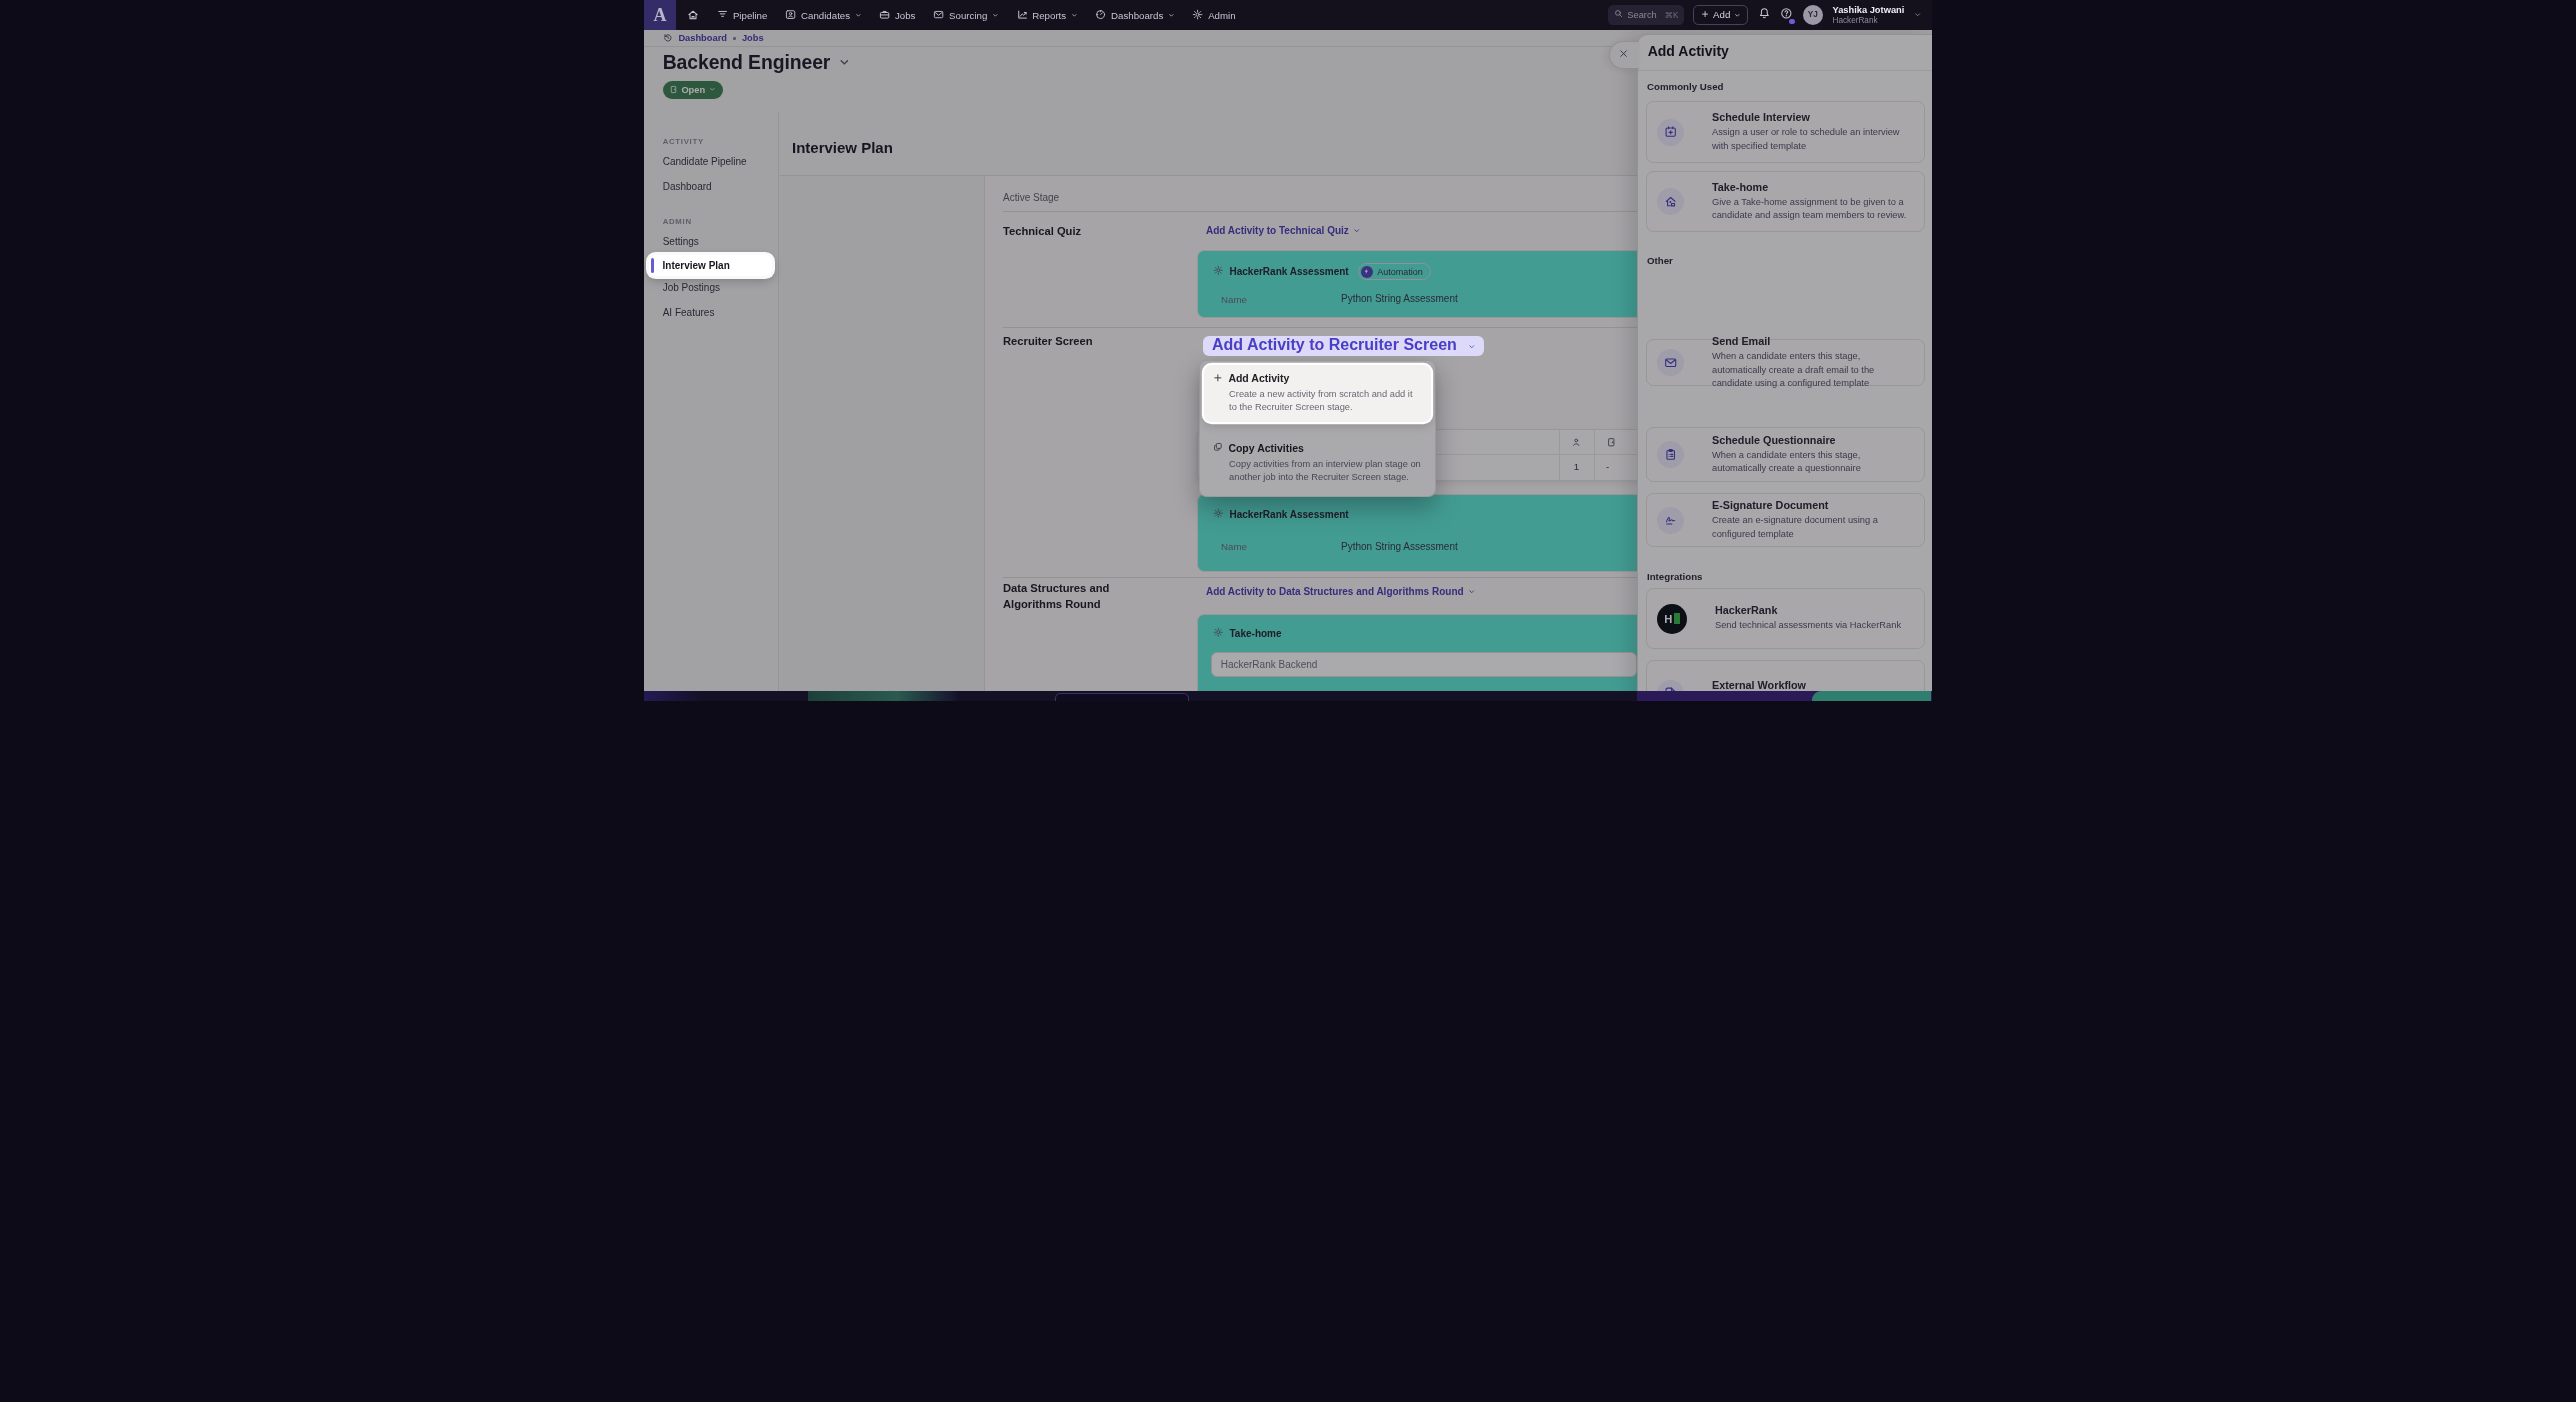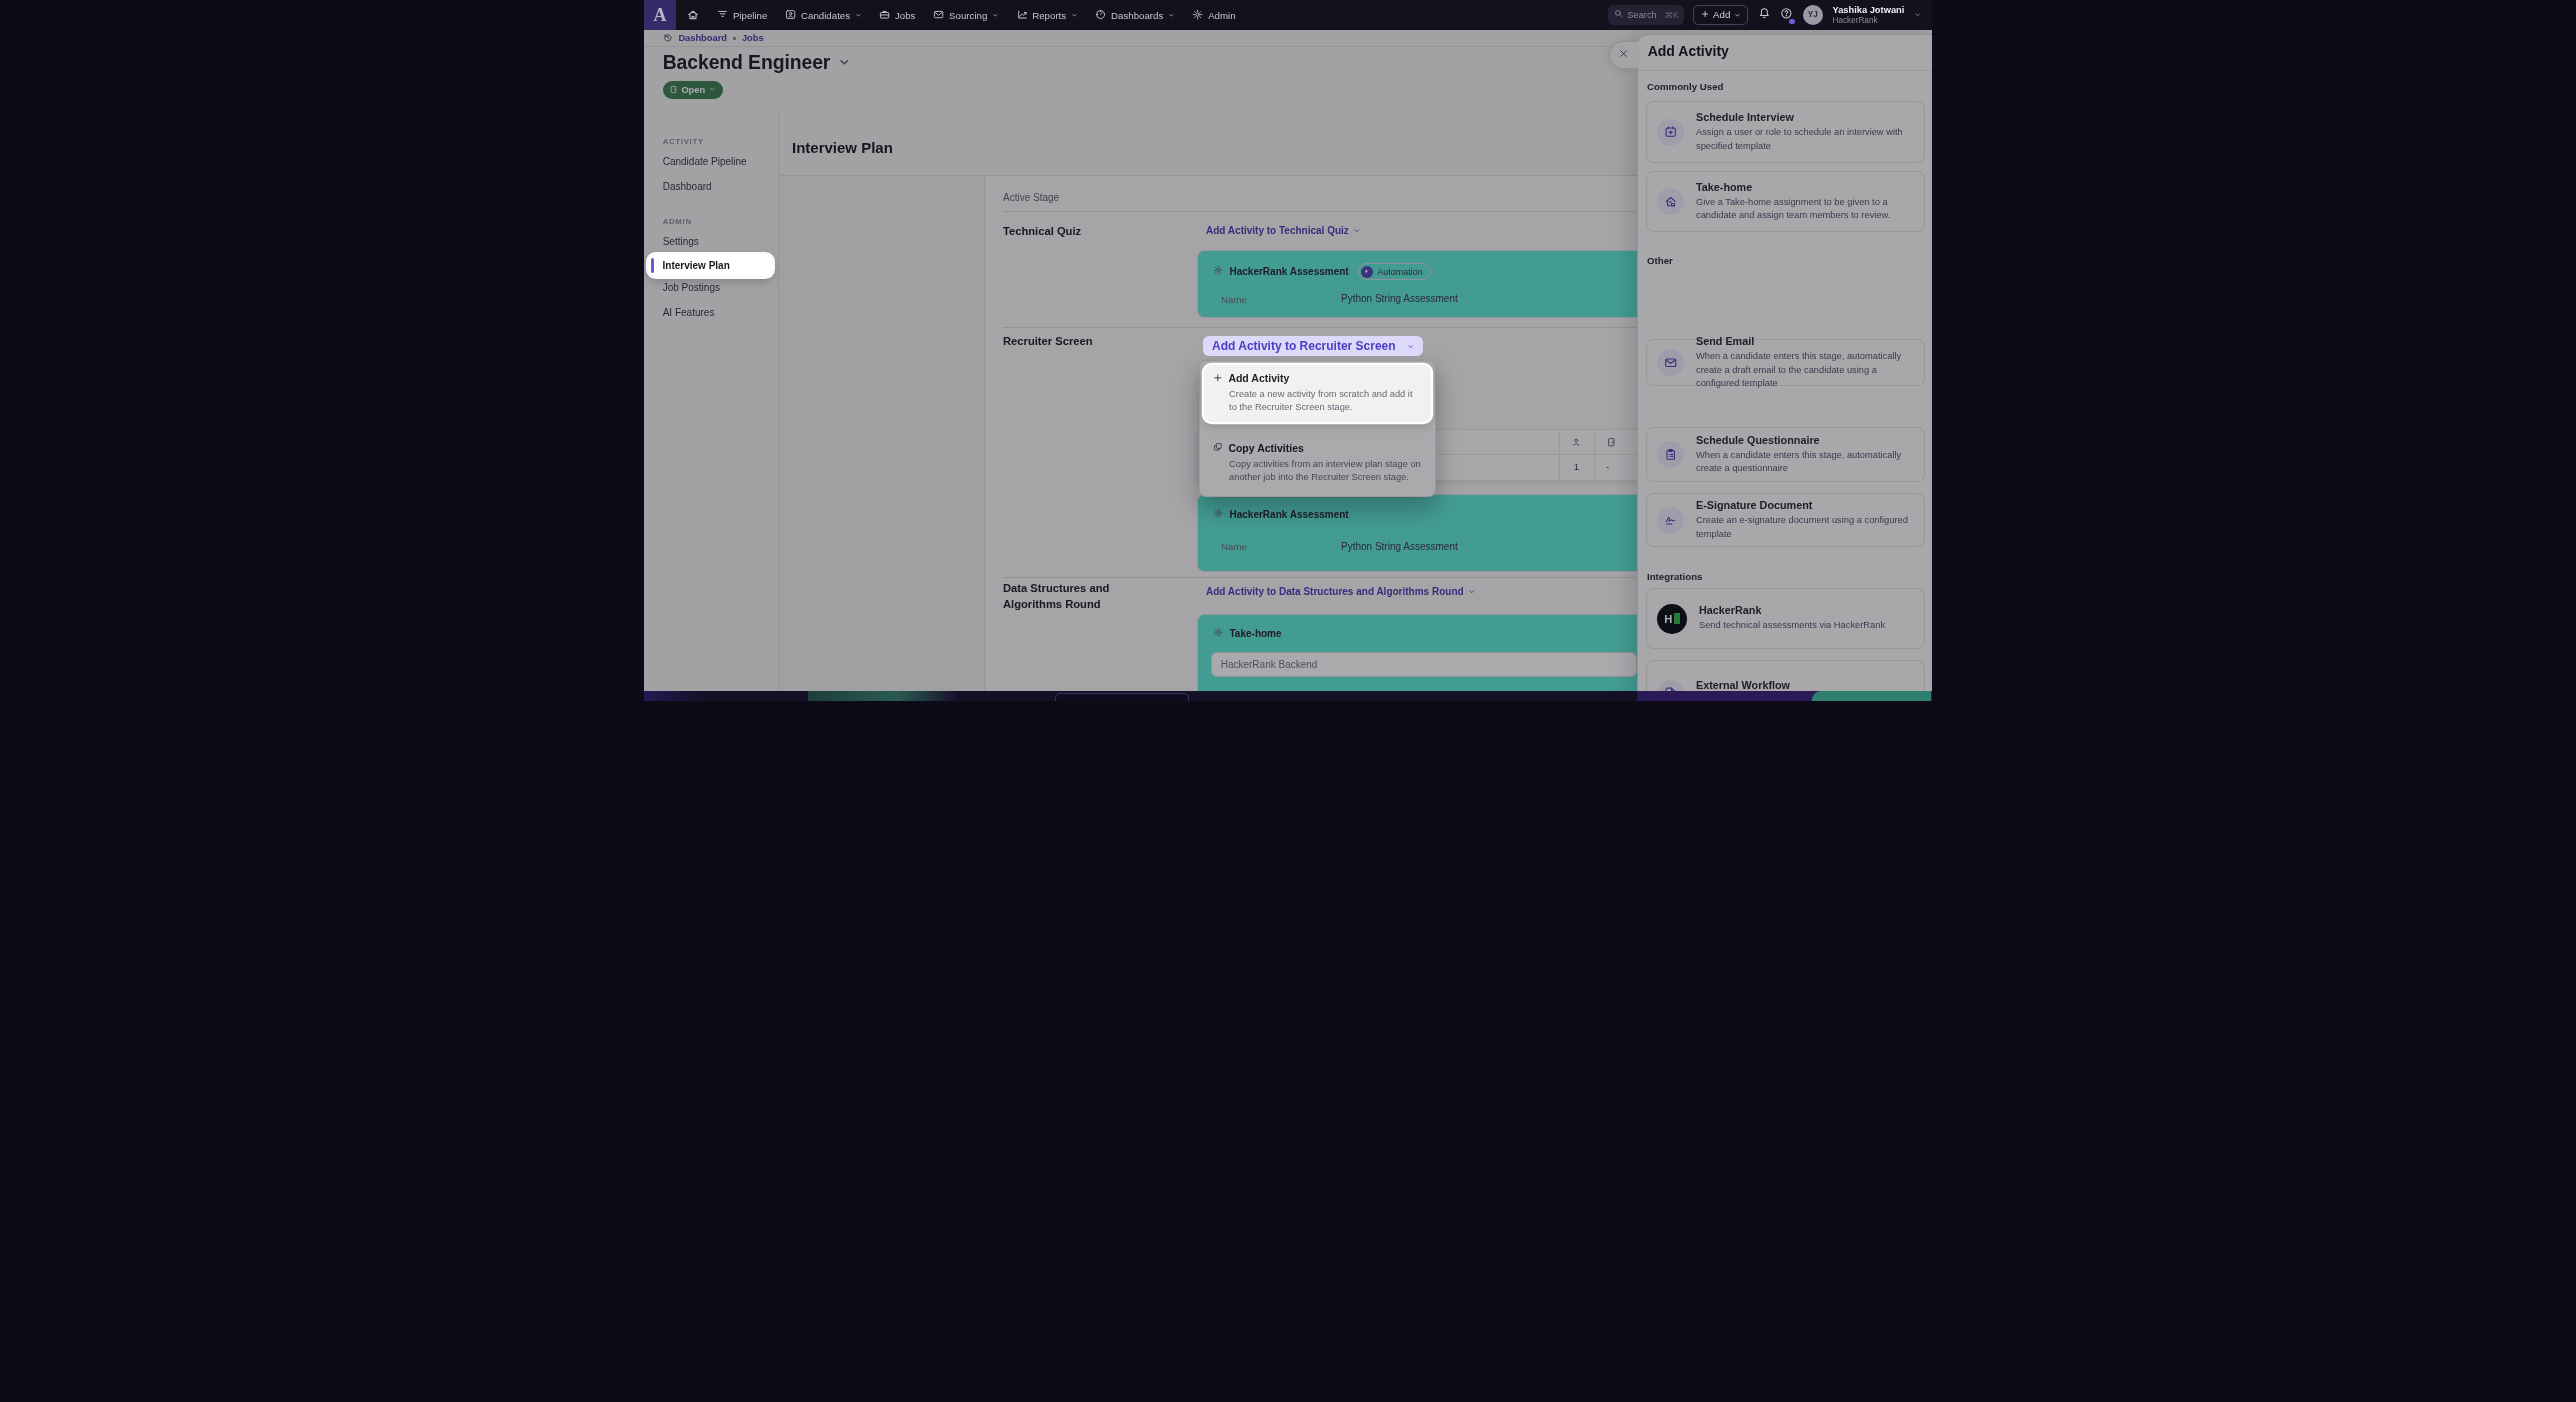--- a/index.html
+++ b/index.html
@@ -57,21 +57,21 @@
   .stage-h { left:18px; width:168px; font-size:11.2px; font-weight:bold; color:#232027; line-height:15.7px; }
   .add-link { left:221px; display:flex; align-items:center; gap:4.5px; color:#4b40b5; font-size:10px; font-weight:bold; cursor:pointer; }
   .card { background:#5eead4; border:0.7px solid #e5e3de; border-radius:7.5px; left:212px; width:463px; }
   .card-head { position:absolute; left:15px; top:12px; display:flex; align-items:center; gap:6px; color:#2a2733; font-size:10px; font-weight:bold; }
   .card-head svg { color:#5f5c6a; }
   .auto-badge { display:flex; align-items:center; gap:4.5px; border:0.7px solid #d9d7df; border-radius:746px; padding:1.5px 6.7px 1.5px 2.2px; margin-left:3px; font-size:9px; font-weight:normal; color:#3a3744; }
   .bolt-circle { width:12px; height:12px; border-radius:50%; background:#5147ba; display:flex; align-items:center; justify-content:center; }
   .field-row { position:absolute; left:23px; font-size:9.7px; color:#6f6c78; }
   .field-val { position:absolute; left:143px; font-size:10px; color:#3c3946; }
 
-  .rec-btn { left:218px; top:160px; height:20px; background:#ddd9f8; border:none; border-radius:6px; display:flex; align-items:center; gap:11px; padding:0 9px; color:#4a3ec6; font-size:12px; font-weight:bold; z-index:60; cursor:pointer; }
+  .rec-btn { left:218px; top:160px; height:20px; background:#ddd9f8; border:none; border-radius:6px; display:flex; align-items:flex-start; gap:11px; padding:0 9px; color:#4a3ec6; font-size:16px; font-weight:bold; z-index:60; cursor:pointer; }
 
   .itable { left:212px; top:253px; width:463px; height:52px; background:#fbfaf8; border:0.7px solid #e4e2dd; border-radius:6px; box-shadow:0 3px 7.5px rgba(0,0,0,0.08); }
   .itable .hrow { position:absolute; left:0; right:0; top:0; height:25px; border-bottom:0.7px solid #e7e5e0; }
   .itable .vline1 { position:absolute; left:361px; top:0; bottom:0; width:0.7px; background:#e7e5e0; }
   .itable .vline2 { position:absolute; left:396px; top:0; bottom:0; width:0.7px; background:#e7e5e0; }
   .itable .hic1 { position:absolute; left:373px; top:6.7px; color:#4a4658; }
   .itable .hic2 { position:absolute; left:408px; top:6.7px; color:#4a4658; }
   .itable .cell1 { position:absolute; left:361px; width:35px; top:31px; text-align:center; font-size:9.7px; color:#3e3b48; }
   .itable .cell2 { position:absolute; left:408px; top:31px; font-size:9.7px; color:#3e3b48; }
 
@@ -82,21 +82,21 @@
   .menu-item .desc { margin:3.7px 0 0 16.4px; width:193px; font-size:9.3px; line-height:1.42; color:#6a6775; }
   .menu-item.spot { background:#f2f1ef; box-shadow:0 0 0 2.2px #ffffff, 0 3px 10.5px rgba(0,0,0,0.18); z-index:60; }
 
   .takehome-input { position:absolute; left:12.7px; top:37px; width:426px; height:25px; background:#fdfdfc; border:0.7px solid #dddbd5; border-radius:6px; color:#75727e; font-size:10px; padding:0 9px; outline:none; }
 
   
   .panel { position:absolute; left:993px; top:34px; width:295px; height:667px; background:#fbfaf8; border-left:0.7px solid #dbd9d3; border-top:0.7px solid #dbd9d3; border-top-left-radius:10.5px; box-shadow:-7.5px 0 19.4px rgba(10,8,20,0.14); }
   .panel-title { position:absolute; left:9.7px; top:8.2px; font-size:14px; font-weight:bold; color:#17151f; }
   .panel-div { position:absolute; left:0; right:0; top:35px; height:0.7px; background:#e8e6e1; }
   .p-label { position:absolute; left:9px; font-size:9.7px; font-weight:bold; color:#2e2b38; }
-  .p-card { position:absolute; left:7.5px; width:279px; background:#fcfbf9; border:0.7px solid #e3e1db; border-radius:7.5px; display:flex; align-items:center; gap:12px; padding:9px 10.5px; cursor:pointer; }
+  .p-card { position:absolute; left:7.5px; width:279px; background:#fcfbf9; border:0.7px solid #e3e1db; border-radius:7.5px; display:flex; align-items:center; gap:28px; padding:9px 10.5px; cursor:pointer; }
   .p-ic { flex:0 0 27px; width:27px; height:27px; border-radius:50%; background:#edebf7; color:#4c40b4; display:flex; align-items:center; justify-content:center; }
   .p-card .ttl { font-size:10.8px; font-weight:bold; color:#2b2834; }
   .p-card .dsc { margin-top:3px; font-size:9.3px; line-height:1.4; color:#56536b; }
   .hr-logo { flex:0 0 30px; width:30px; height:30px; border-radius:50%; background:#0d1117; display:flex; align-items:center; justify-content:center; gap:1.5px; }
   .hr-logo .h { color:#fff; font-size:11.2px; font-weight:bold; }
   .hr-logo .blk { width:6px; height:10.5px; background:#39b54a; }
   .close-tab { position:absolute; left:965px; top:41px; width:30px; height:28px; background:#f5f4f1; border:0.7px solid #d9d7d1; border-right:none; border-radius:14px 0 0 14px; display:flex; align-items:center; padding-left:8.2px; color:#55525e; cursor:pointer; box-shadow:-3px 1.5px 7.5px rgba(0,0,0,0.07); }
 
   
   .overlay { position:absolute; left:0; right:0; top:30px; bottom:0; background:rgba(15,12,24,0.35); z-index:50; }

